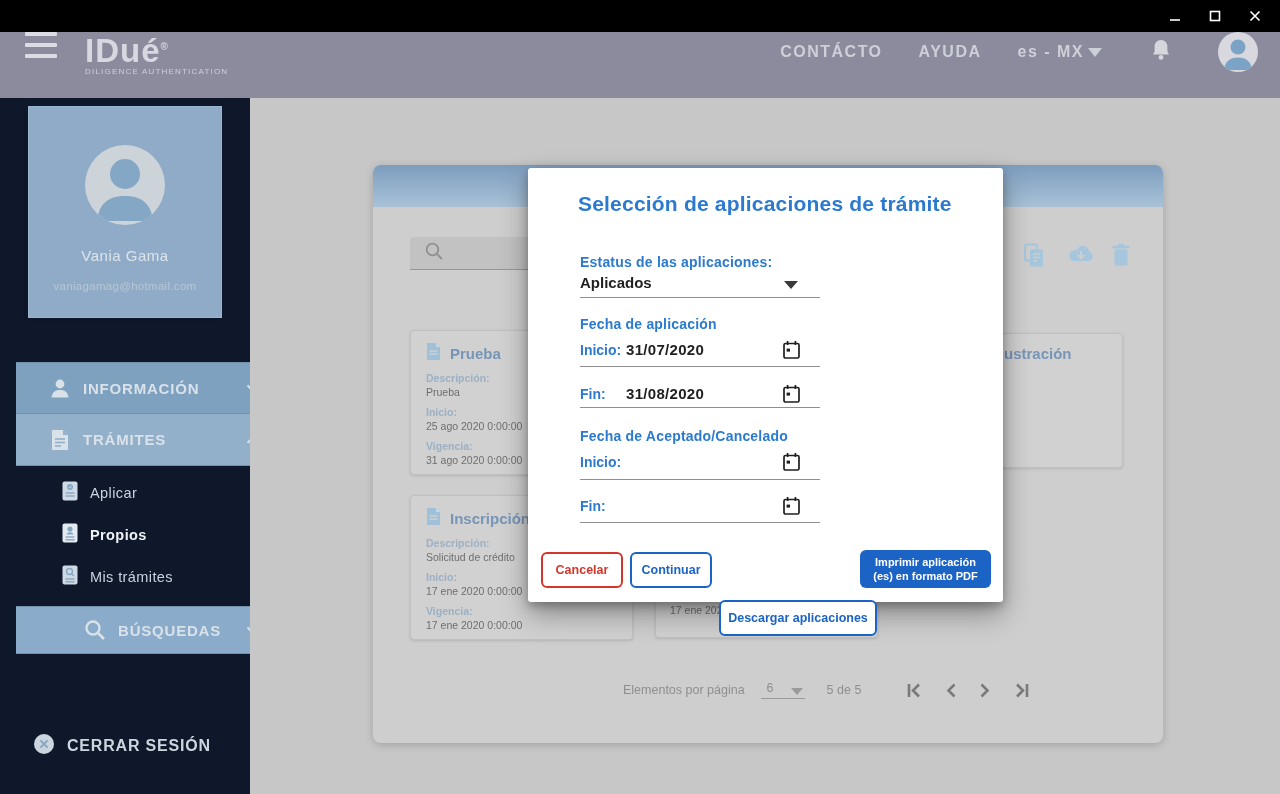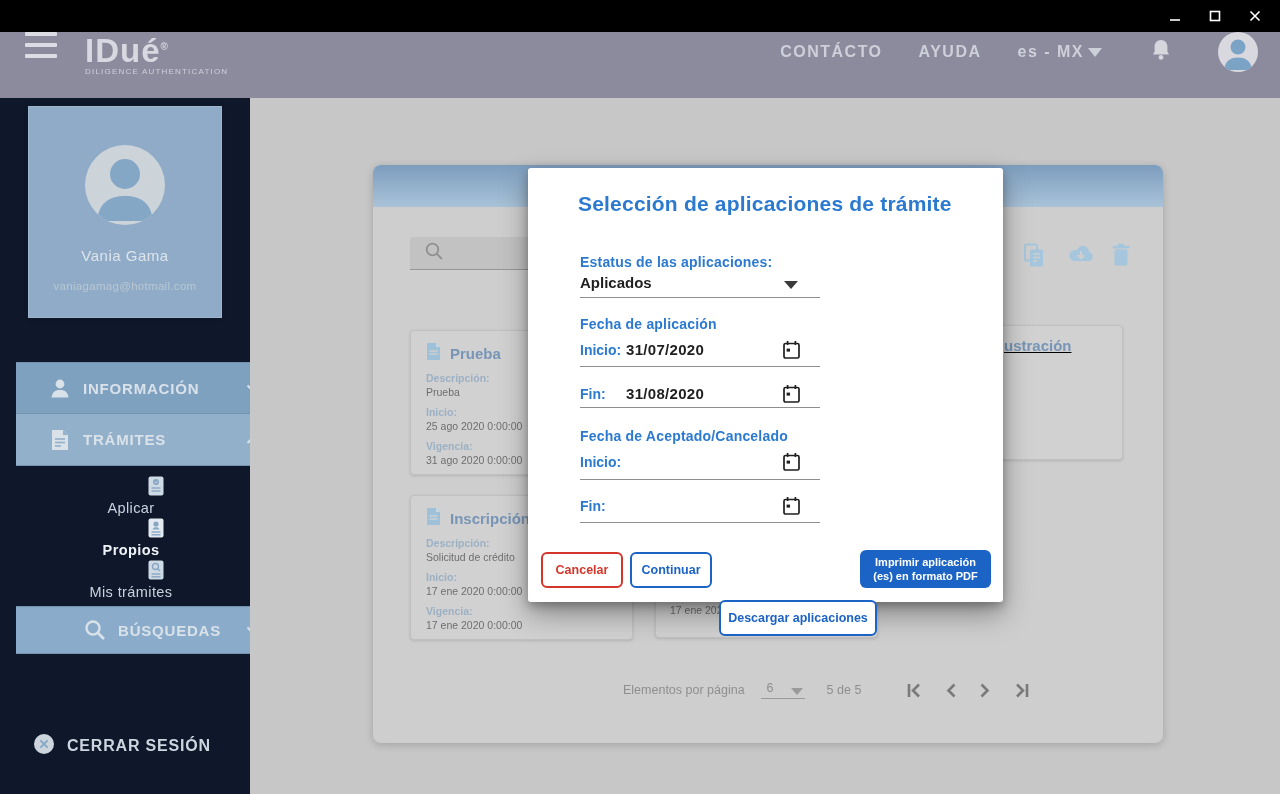--- a/index.html
+++ b/index.html
@@ -37,21 +37,21 @@
   .pname { margin-top:22px; color:#dde4ea; font-size:15px; letter-spacing:0.5px; }
   .pemail { margin-top:16px; color:#b9c7d3; font-size:11.5px; letter-spacing:0.3px; }
 
   .navrow { position:absolute; left:16px; width:272px; display:flex; align-items:center; cursor:pointer; }
   .navrow .icon { margin-left:33px; width:22px; display:flex; justify-content:center; }
   .navrow .lbl { margin-left:12px; color:#d9e1e9; font-size:15px; font-weight:bold; letter-spacing:0.8px; }
   .navrow .chev { margin-left:auto; margin-right:28px; }
   .row-info { top:264px; height:52px; background:#7fa1c0; border-top:1px solid #7392ae; border-bottom:1px solid #7392ae; }
   .row-tram { top:316px; height:52px; background:#93b0ca; border-bottom:1px solid #7392ae; }
   .row-busq { top:508px; height:48px; background:#8aabc9; border-top:1px solid #7392ae; border-bottom:1px solid #7392ae;padding-left:35px; }
-  .subrow { position:absolute; left:0; width:250px; height:34px; display:flex; align-items:center; cursor:pointer;flex-direction:column; }
+  .subrow { position:absolute; left:0; width:250px; height:34px; display:flex; align-items:center; cursor:pointer; }
   .subrow .icon { margin-left:62px; }
   .subrow .lbl { margin-left:12px; color:#c7d4df; font-size:14.5px; letter-spacing:0.4px; }
   .subrow.active .lbl { color:#eef3f7; font-weight:bold; }
   .sub-1 { top:378px; } .sub-2 { top:420px; } .sub-3 { top:462px; }
   .logoutrow { position:absolute; left:0; top:628px; width:250px; height:40px; display:flex; align-items:center; cursor:pointer; }
   .logoutrow .icon { margin-left:33px; }
   .logoutrow .lbl { margin-left:12px; color:#ccd6df; font-size:16px; font-weight:bold; letter-spacing:0.8px; }
 
   
   .main { position:absolute; left:250px; top:98px; width:1030px; height:696px; background:#c7c7c7; }
@@ -62,21 +62,21 @@
   .searchbar { position:absolute; left:37px; top:72px; width:550px; height:33px; background:#c2c2c2;
     border-radius:4px 4px 0 0; border-bottom:1px solid #979797; display:flex; align-items:center; }
   .searchbar .icon { margin-left:14px; }
   .actions { position:absolute; top:78px; left:650px; display:flex; gap:20px; }
   .actions .aicon { width:24px; height:24px; cursor:pointer; }
 
   .card { position:absolute; background:#d1d1d1; border:1px solid #c0c0c0; border-radius:4px;
     box-shadow:0 1px 3px rgba(0,0,0,0.13); padding:11px 15px; overflow:hidden; }
   .card-1 { left:37px; top:165px; width:223px; height:145px; }
   .card-2 { left:282px; top:165px; width:223px; height:145px; }
-  .card-3 { left:527px; top:160px; width:223px; height:135px;text-decoration:underline; }
+  .card-3 { left:527px; top:168px; width:223px; height:135px; }
   .card-4 { left:37px; top:330px; width:223px; height:145px; }
   .card-5 { left:282px; top:330px; width:223px; height:143px; }
   .cardtitle { display:flex; align-items:center; gap:9px; color:#7795b6; font-size:15px; font-weight:bold; white-space:nowrap; }
   .clabel { margin-top:8px; color:#9cb0c4; font-size:10.5px; font-weight:bold; }
   .cval { margin-top:2px; color:#6e6e6e; font-size:10.5px; }
   .card-3 .cardtitle { margin-left:88px; }
   .card-5 .floatdate { position:absolute; left:14px; top:108px; color:#6e6e6e; font-size:10.5px; }
 
   .pagination { position:absolute; left:250px; top:516px; display:flex; align-items:center; color:#8f8f8f; font-size:12.5px; }
   .psize { margin-left:16px; display:flex; align-items:flex-end; gap:8px; border-bottom:1px solid #9a9a9a; padding:0 2px 3px 6px; width:44px; cursor:pointer; }

